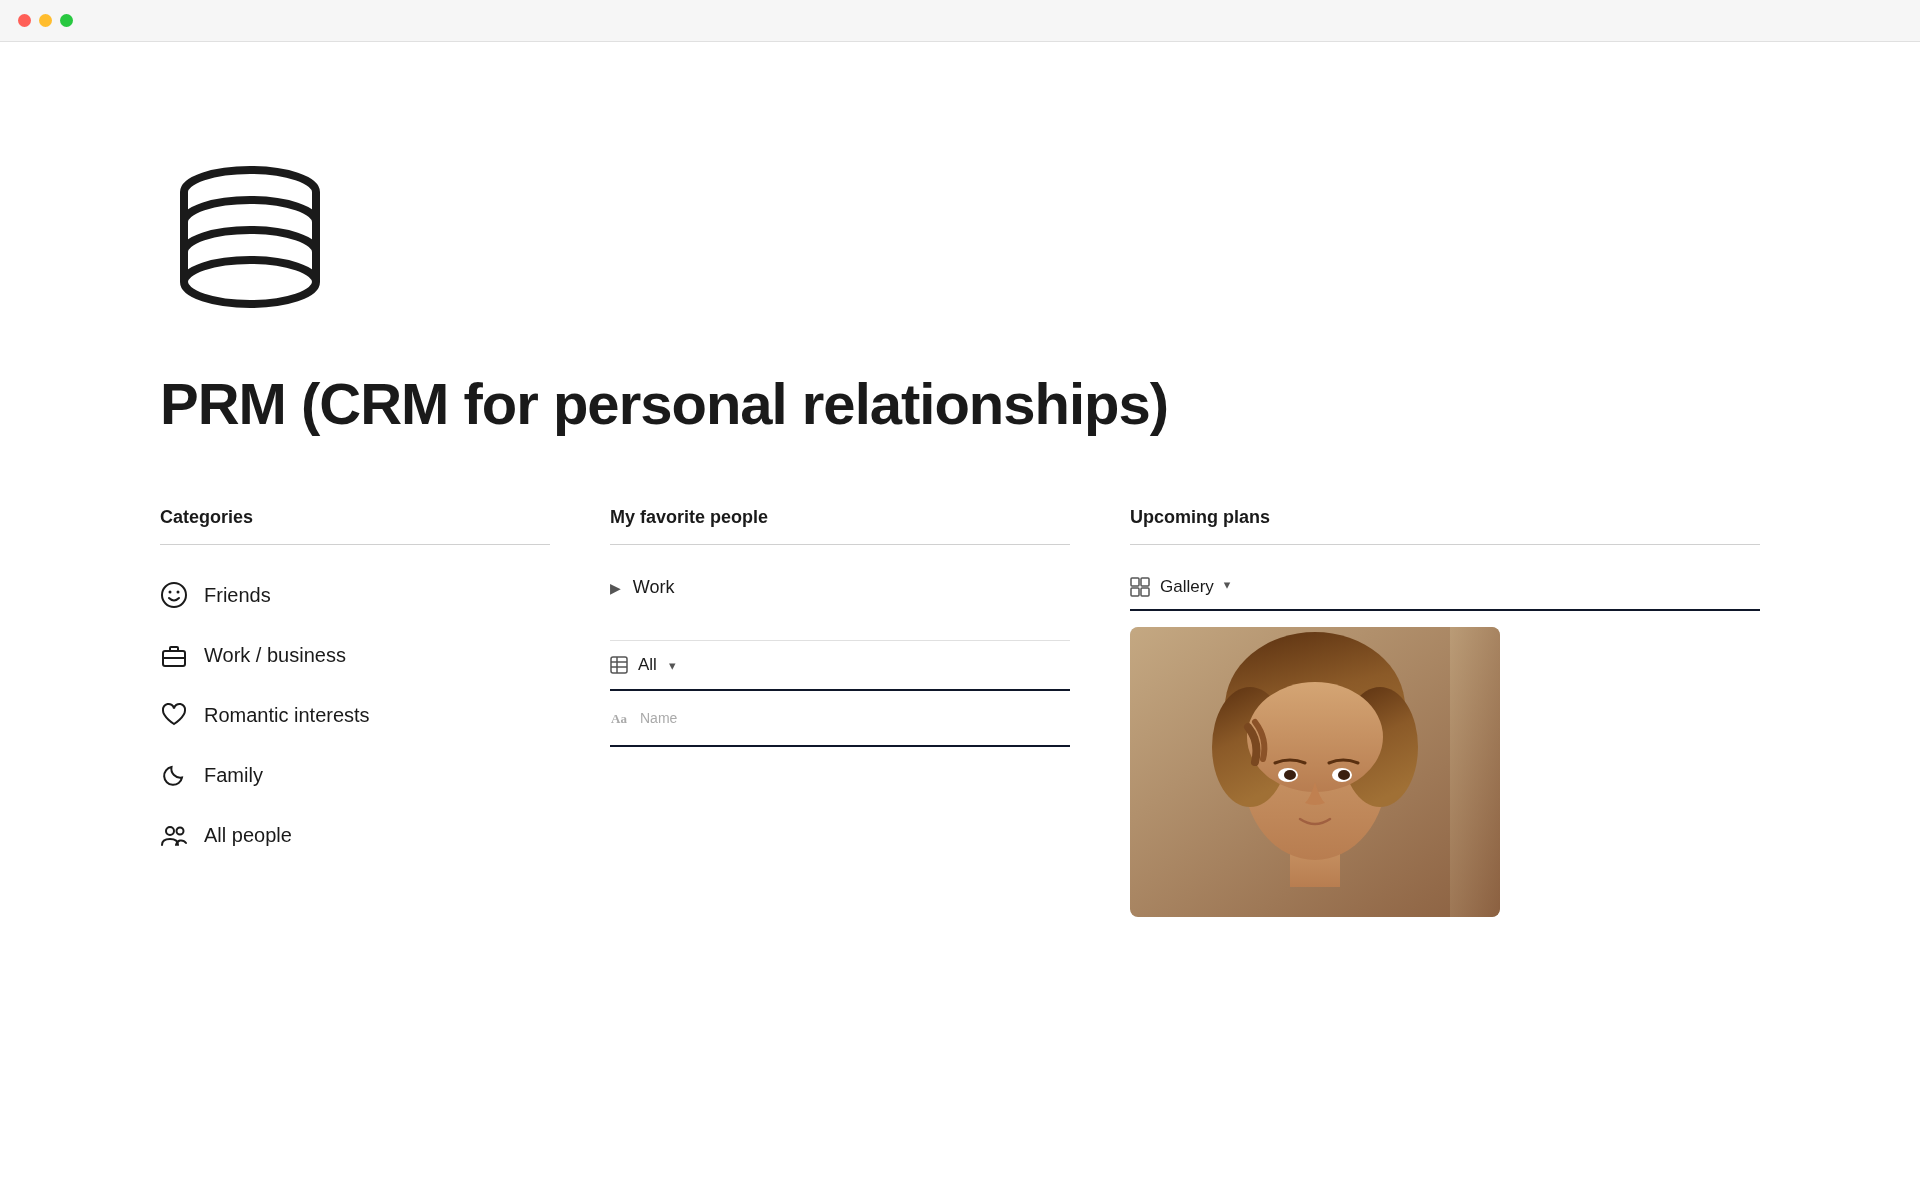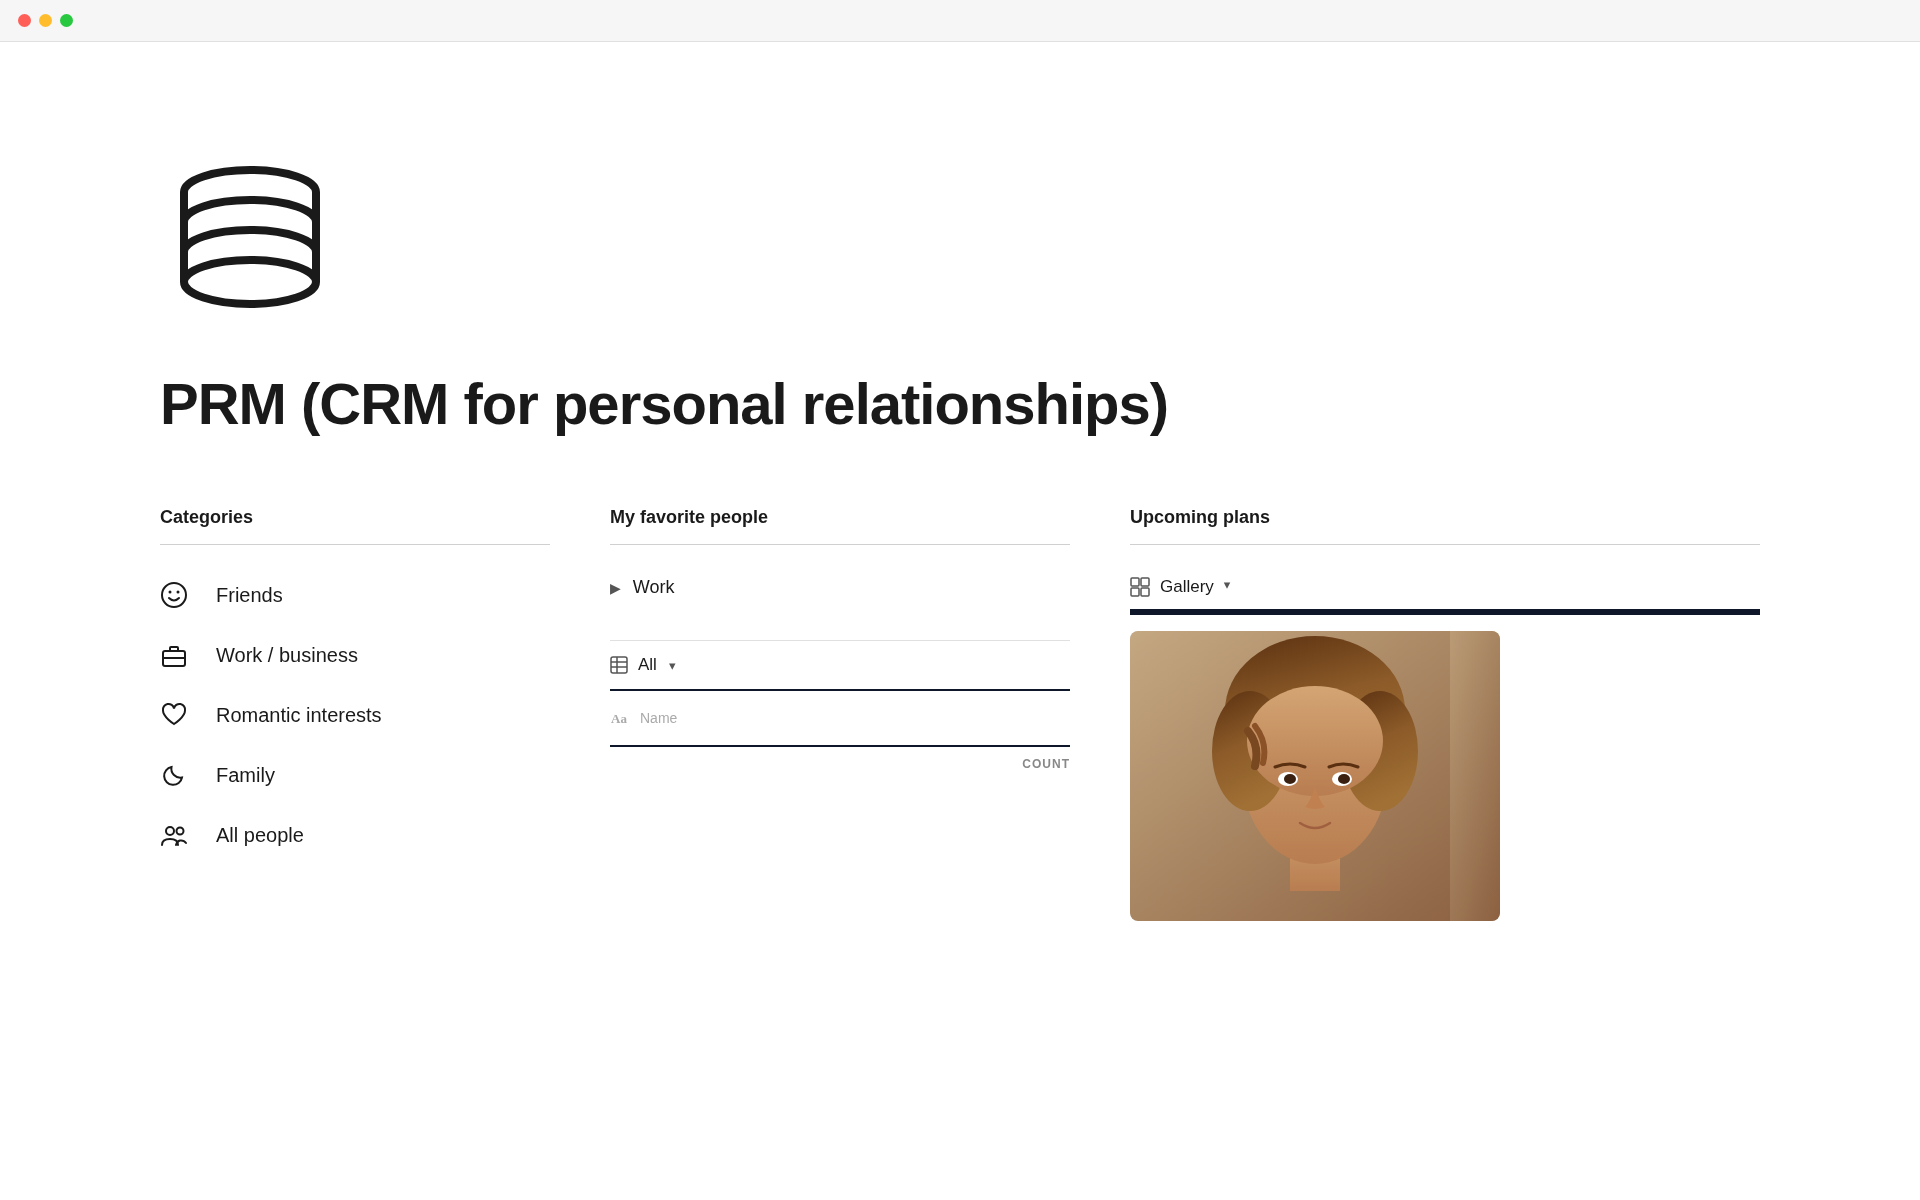--- a/index.html
+++ b/index.html
@@ -98,21 +98,21 @@
     .category-list {
       list-style: none;
       display: flex;
       flex-direction: column;
       gap: 0;
     }
 
     .category-item {
       display: flex;
       align-items: center;
-      gap: 28px;
+      gap: 16px;
       padding: 16px 0;
       cursor: pointer;
       border-radius: 6px;
       transition: background 0.15s;
     }
 
     .category-icon {
       width: 28px;
       height: 28px;
       display: flex;
@@ -199,21 +199,21 @@
       color: #888;
       letter-spacing: 1px;
       padding-top: 10px;
     }
 
     
     .gallery-row {
       display: flex;
       gap: 10px;
       padding: 12px 0;
-      border-bottom: 6px solid #0f172a;
+      border-bottom: 2px solid #0f172a;
       cursor: pointer;
     }
 
     .gallery-icon {
       font-size: 16px;
       color: #555;
     }
 
     .gallery-label {
       font-size: 17px;
@@ -361,21 +361,20 @@
 
       <div class="name-row">
         <span class="name-icon">
           <svg width="18" height="18" viewBox="0 0 18 18" fill="none" xmlns="http://www.w3.org/2000/svg">
             <text x="1" y="14" font-size="13" fill="#aaa" font-family="serif" font-weight="bold">Aa</text>
           </svg>
         </span>
         <span class="name-placeholder">Name</span>
       </div>
 
-      <div class="count-label">COUNT</div>
 
     </div>
 
     <div class="col-upcoming">
       <div class="col-header">Upcoming plans</div>
       <div class="col-divider"></div>
 
       <div class="gallery-row">
         <span class="gallery-icon">
           <svg width="20" height="20" viewBox="0 0 20 20" fill="none" xmlns="http://www.w3.org/2000/svg">

